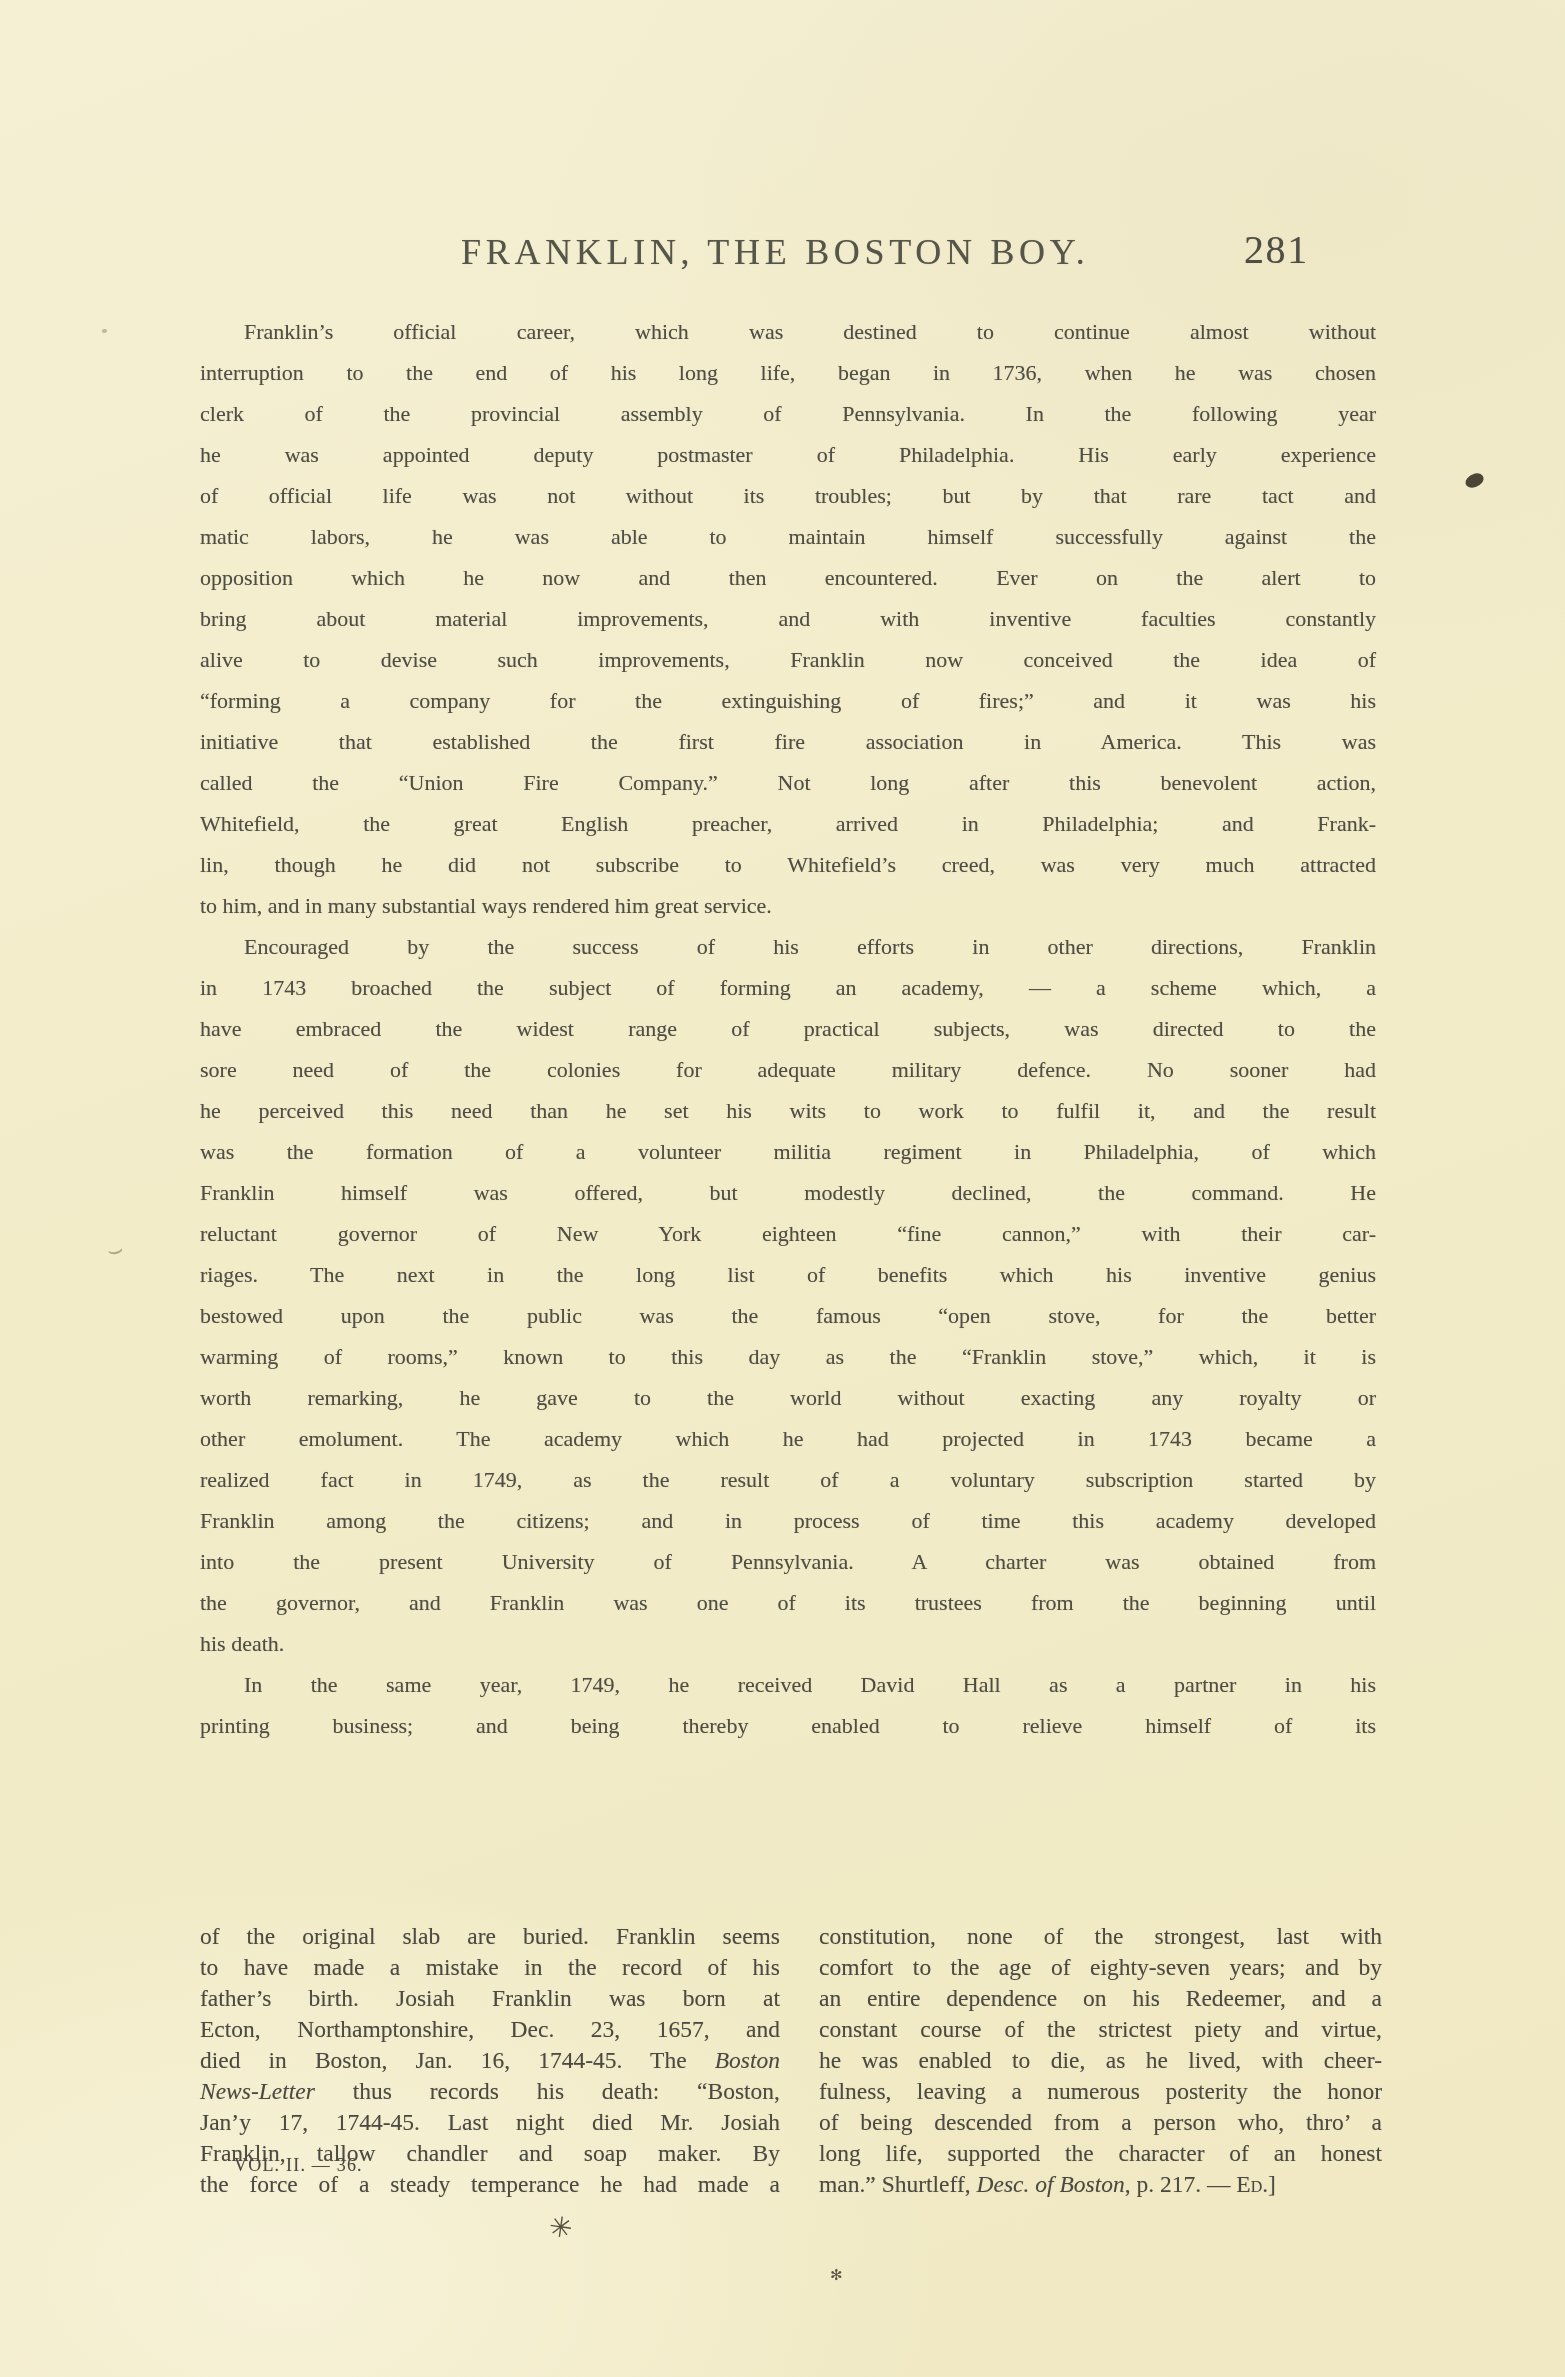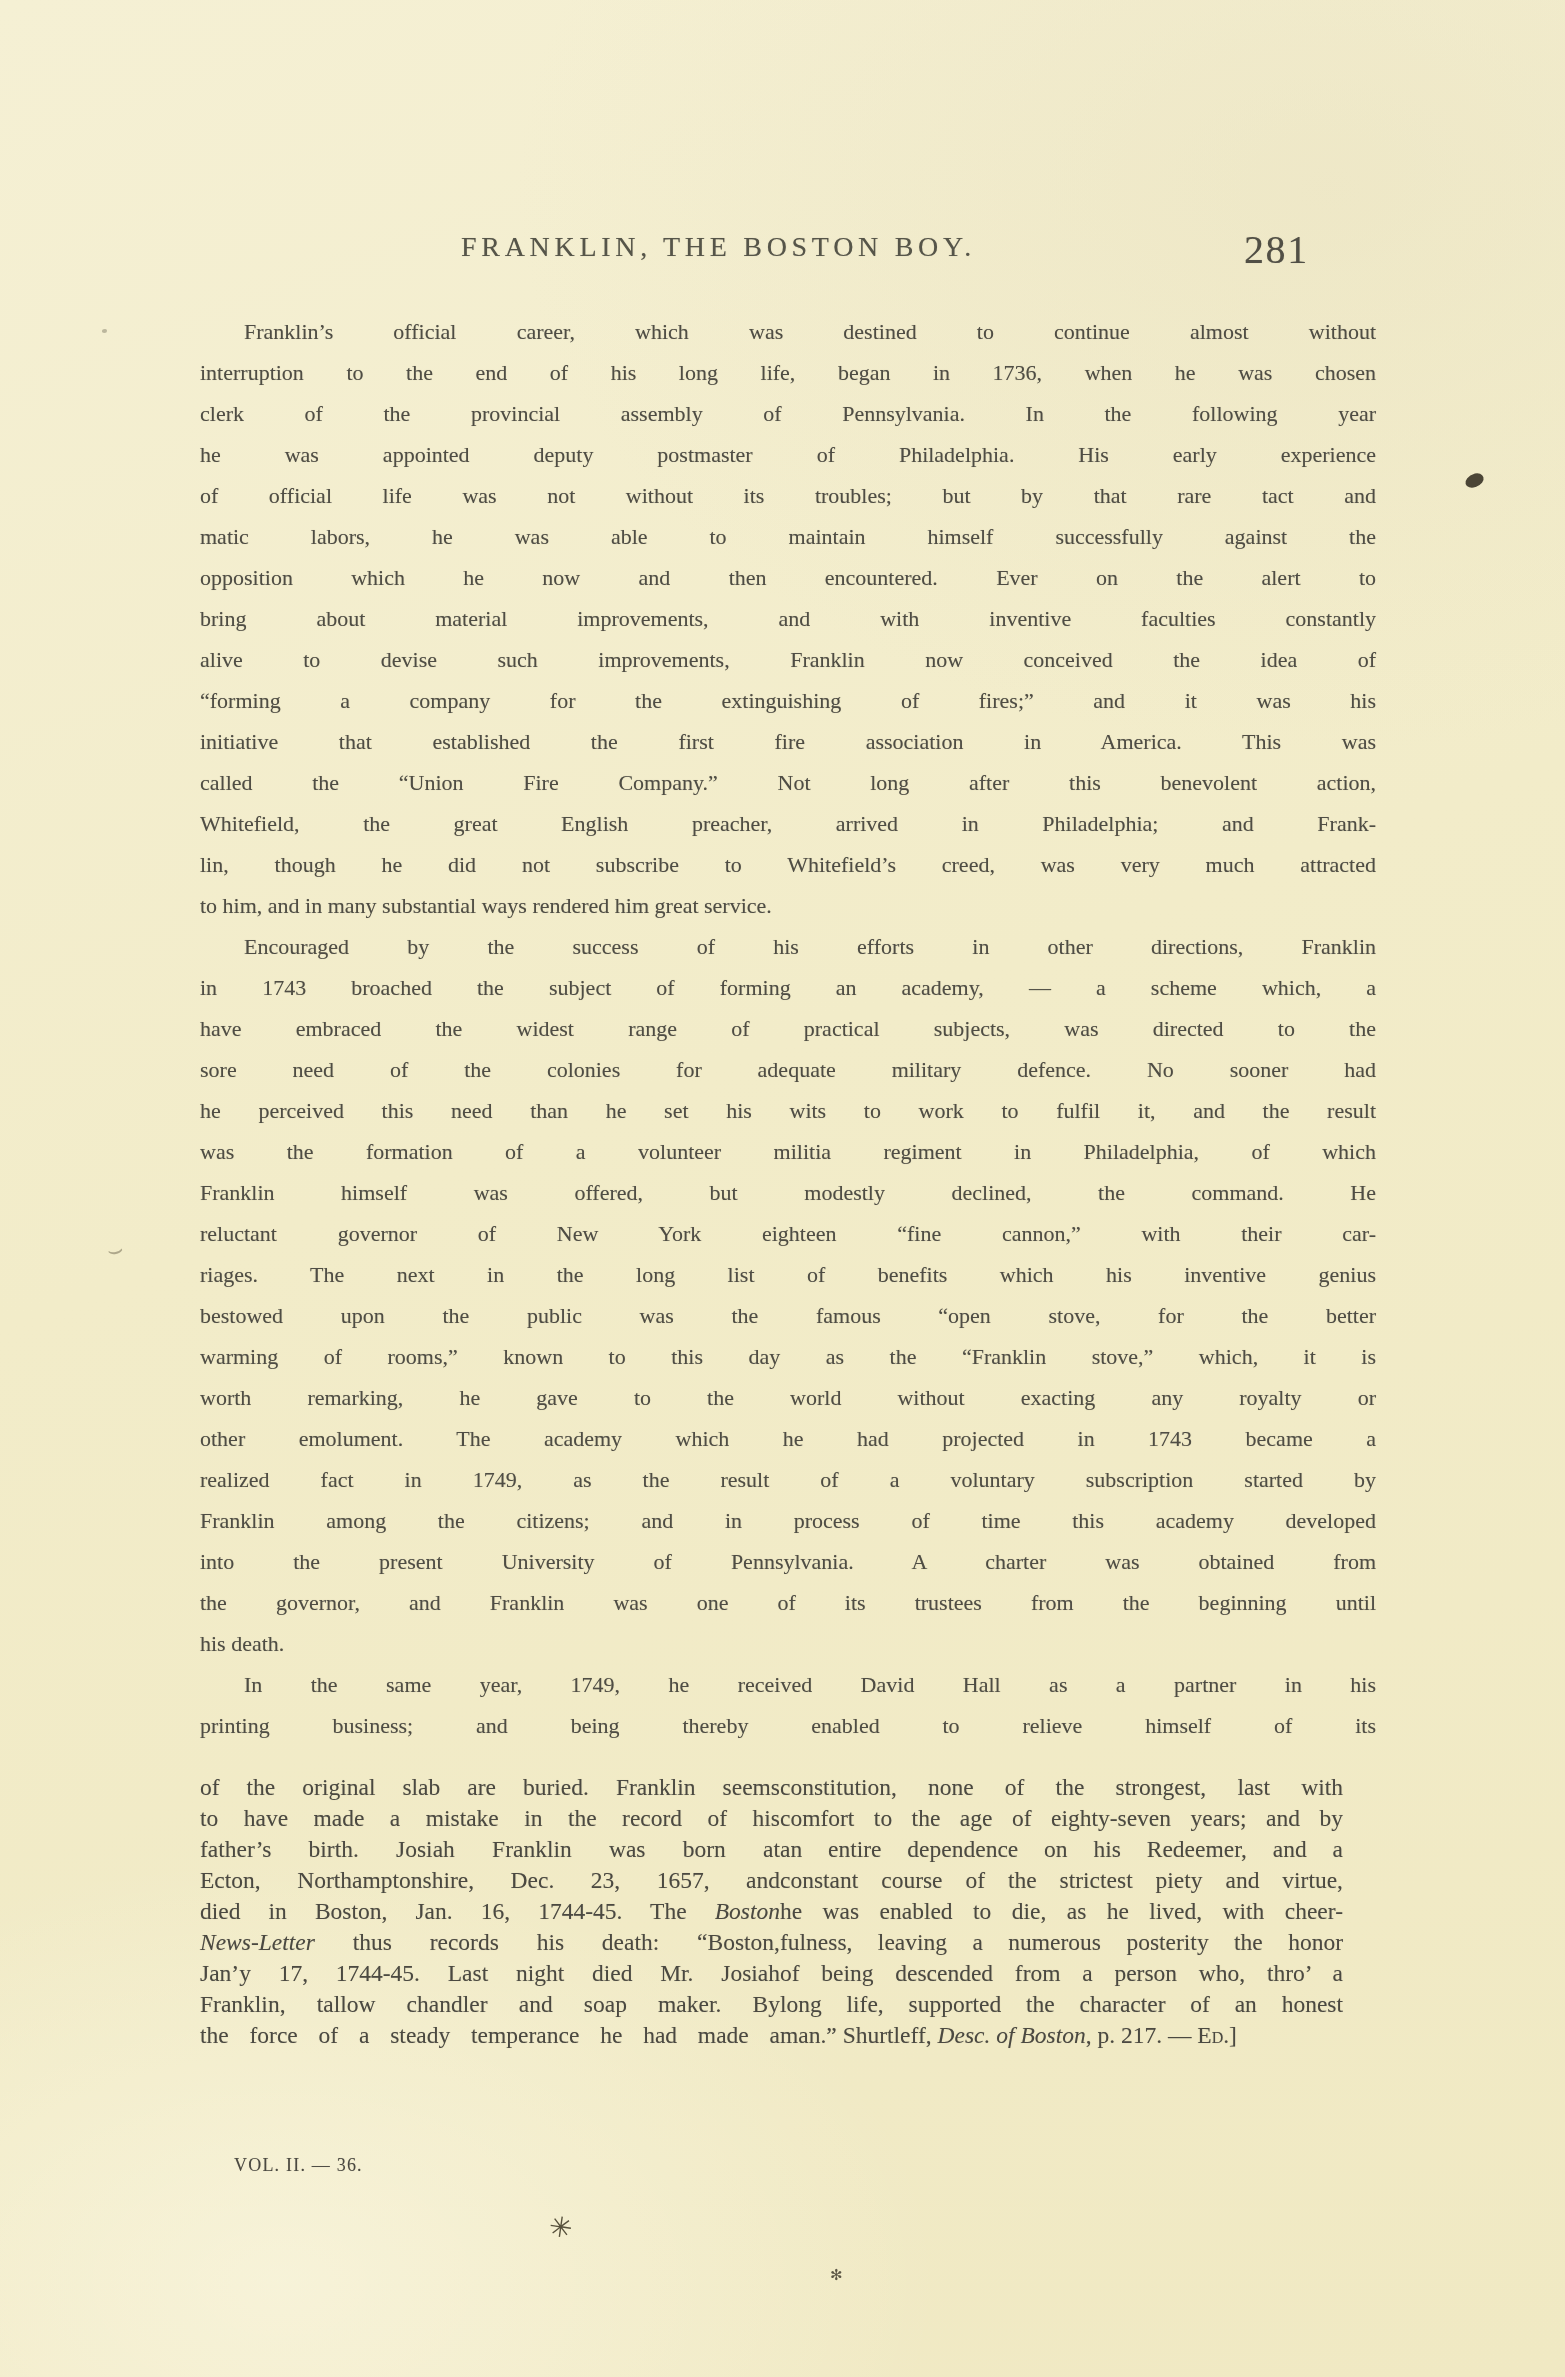--- a/index.html
+++ b/index.html
@@ -16,21 +16,21 @@
       radial-gradient(1098px 706px at 18% 96%, rgba(255,253,240,0.45), rgba(255,253,240,0) 60%),
       radial-gradient(1255px 863px at 85% 8%, rgba(228,220,185,0.35), rgba(228,220,185,0) 65%),
       linear-gradient(160deg, #f5f0d4 0%, #f2ecc9 45%, #f0e9c3 100%);
     font-family: "Liberation Serif", "DejaVu Serif", serif;
     color: #4f4d44;
   }
   .running-header {
     position: absolute;
     left: 461px;
     top: 231px;
-    font-size: 28px;
+    font-size: 36px;
     letter-spacing: 4.7px;
     color: #565549;
     white-space: nowrap;
     text-shadow: 0 0 0.8px rgba(90,88,78,0.4);
   }
   .pagenum {
     position: absolute;
     left: 1244px;
     top: 226px;
     font-size: 40px;
@@ -51,23 +51,24 @@
     line-height: 41px;
     text-align: justify;
     text-align-last: justify;
     white-space: normal;
   }
   .bline.first { text-indent: 44px; }
   .bline.flushlast { text-align-last: left; }
   .footnotes {
     position: absolute;
     left: 200px;
-    top: 1772px;
+    top: 1921px;
     width: 1182px;
     display: flex;
+    gap: 39px;
     font-size: 23.5px;
     color: #4b4941;
     text-shadow: 0 0 0.8px rgba(90,88,78,0.3);
   }
   .fcol-left  { width: 580px; }
   .fcol-right { width: 563px; }
   .fline {
     height: 31px;
     line-height: 31px;
     text-align: justify;

